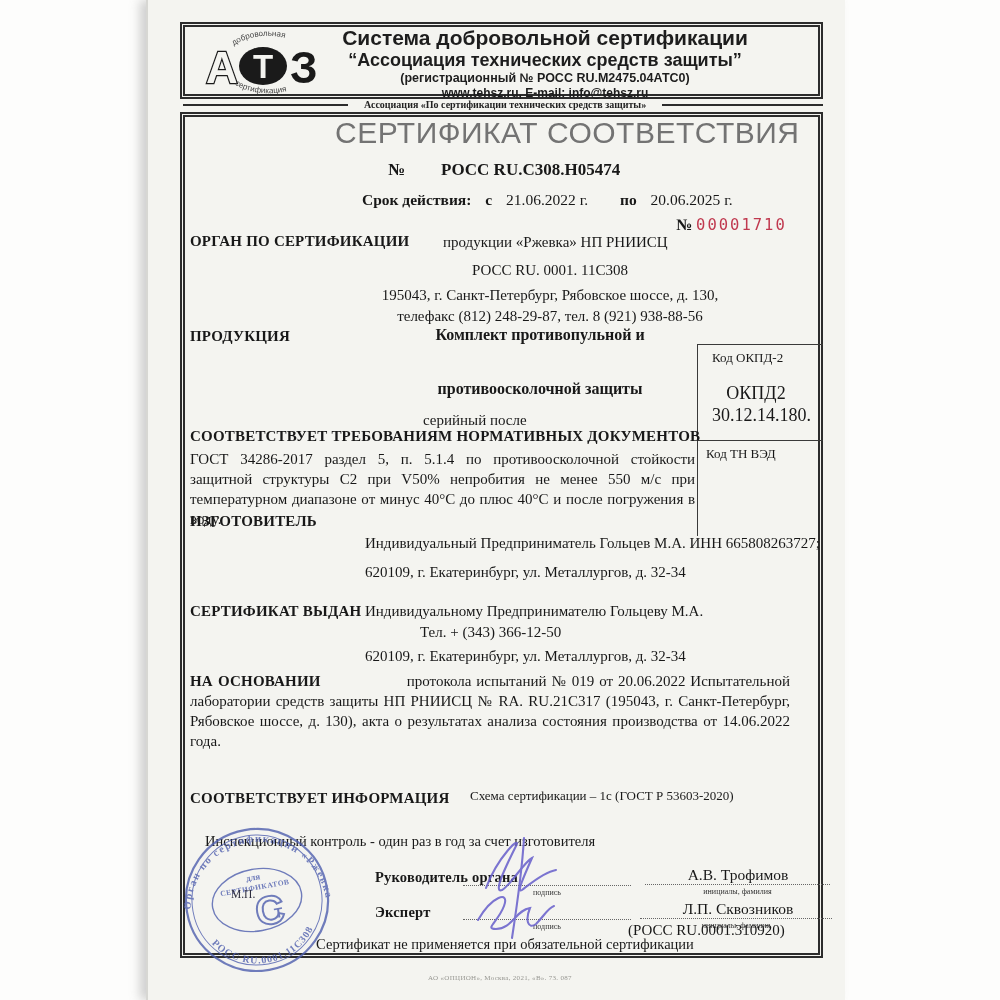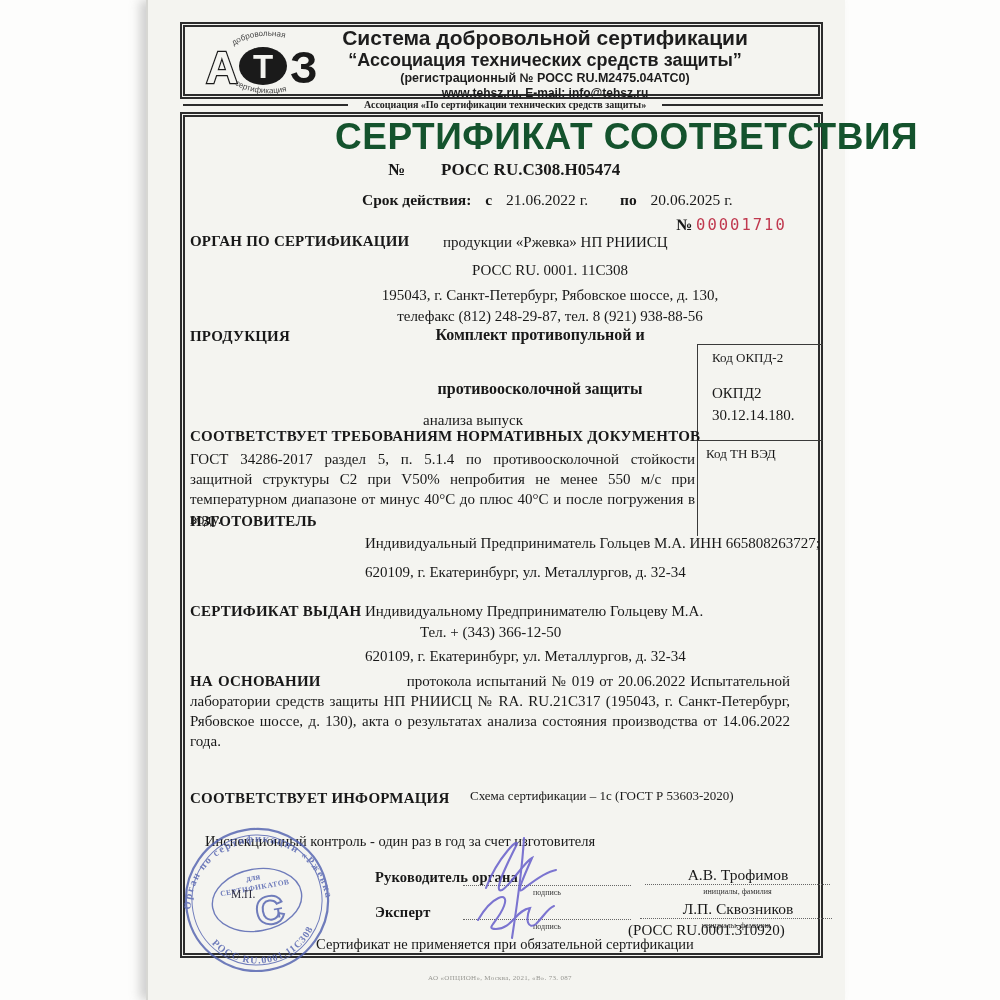--- a/index.html
+++ b/index.html
@@ -23,41 +23,41 @@
   .divider-row { position:absolute; left:183px; top:99px; width:640px; display:flex; align-items:center; }
   .divider-rule-l { width:165px; border-top:2px solid #2c2c2c; }
   .divider-rule-r { flex:1; border-top:2px solid #2c2c2c; }
   .divider-text { margin:0 16px; font-size:10px; font-weight:bold; color:#222; white-space:nowrap; }
 
   
   .main-box { position:absolute; left:180px; top:112px; width:643px; height:846px;
               border:5px double #2c2c2c; }
 
   .title { position:absolute; left:335px; top:116px; width:470px;
-           font-family:"Liberation Sans", sans-serif; font-weight:bold; font-size:37px;
-           letter-spacing:.5px; color:#14532d; white-space:nowrap; }
+           font-family:"Liberation Sans", sans-serif; font-weight:normal; font-size:30px;
+           letter-spacing:.5px; color:#737373; white-space:nowrap; }
 
   .num-row { position:absolute; left:388px; top:160px; display:flex; gap:36px;
              font-size:17px; font-weight:bold; }
   .validity-row { position:absolute; left:362px; top:191px; font-size:15.5px; white-space:nowrap; }
   .validity-row b { margin-right:10px; }
   .validity-row .date { font-weight:normal; margin-right:28px; }
 
   .blank-no { position:absolute; left:676px; top:216px; font-size:16px; white-space:nowrap; }
   .blank-no .digits { font-family:"DejaVu Sans Mono", monospace; letter-spacing:2px; font-size:15.5px; }
 
   .seclabel { font-weight:bold; font-size:15px; letter-spacing:.2px; white-space:nowrap; }
   .body-t { font-size:15px; }
   .centered { text-align:center; }
 
   .code-col { position:absolute; left:697px; top:344px; width:126px; height:192px;
               border-left:1.5px solid #3a3a3a; }
   .code-sec1 { border-top:1.5px solid #3a3a3a; height:96px; padding:5px 0 0 14px; font-size:13px; }
   .code-sec2 { border-top:1.5px solid #3a3a3a; height:96px; padding:5px 0 0 8px; font-size:13px; }
-  .code-val { font-size:15px; margin-top:16px; line-height:22px; padding-right:23px;}
+  .code-val { text-align:center; font-size:18px; margin-top:16px; line-height:22px; padding-right:23px;}
 
   .just { text-align:justify; line-height:20px; }
   .gap-inline { display:inline-block; width:86px; }
 
   .sig-line { border-bottom:1.2px dotted #666; height:1px; }
   .sig-cap { font-size:8px; color:#333; text-align:center; }
   .sig-name { font-size:15.5px; text-align:center; white-space:nowrap; }
 
   .footer-print { position:absolute; left:0; top:974px; width:1000px; text-align:center;
                   font-size:7px; color:#979792; letter-spacing:.3px; }
@@ -132,21 +132,21 @@
 
   <div class="abs seclabel" style="left:190px; top:233px;">ОРГАН ПО СЕРТИФИКАЦИИ</div>
   <div class="abs body-t" style="left:443px; top:234px;">продукции «Ржевка» НП РНИИСЦ</div>
   <div class="abs body-t centered" style="left:280px; top:262px; width:540px;">РОСС RU. 0001. 11С308</div>
   <div class="abs body-t centered" style="left:280px; top:287px; width:540px;">195043, г. Санкт-Петербург, Рябовское шоссе, д. 130,</div>
   <div class="abs body-t centered" style="left:280px; top:308px; width:540px;">телефакс (812) 248-29-87, тел. 8 (921) 938-88-56</div>
 
   <div class="abs seclabel" style="left:190px; top:328px;text-align:right;">ПРОДУКЦИЯ</div>
   <div class="abs centered" style="left:290px; top:326px; width:500px; font-weight:bold; font-size:16px;">Комплект противопульной и</div>
   <div class="abs centered" style="left:290px; top:351px; width:500px; font-weight:bold; font-size:16px;margin-top:29px;">противоосколочной защиты</div>
-  <div class="abs body-t" style="left:423px; top:412px;">анализа выпуск</div>
+  <div class="abs body-t" style="left:423px; top:412px;">серийный после</div>
 
   <div class="code-col">
     <div class="code-sec1">
       <div>Код ОКПД-2</div>
       <div class="code-val">
         <div>ОКПД2</div>
         <div>30.12.14.180.</div>
       </div>
     </div>
     <div class="code-sec2">

